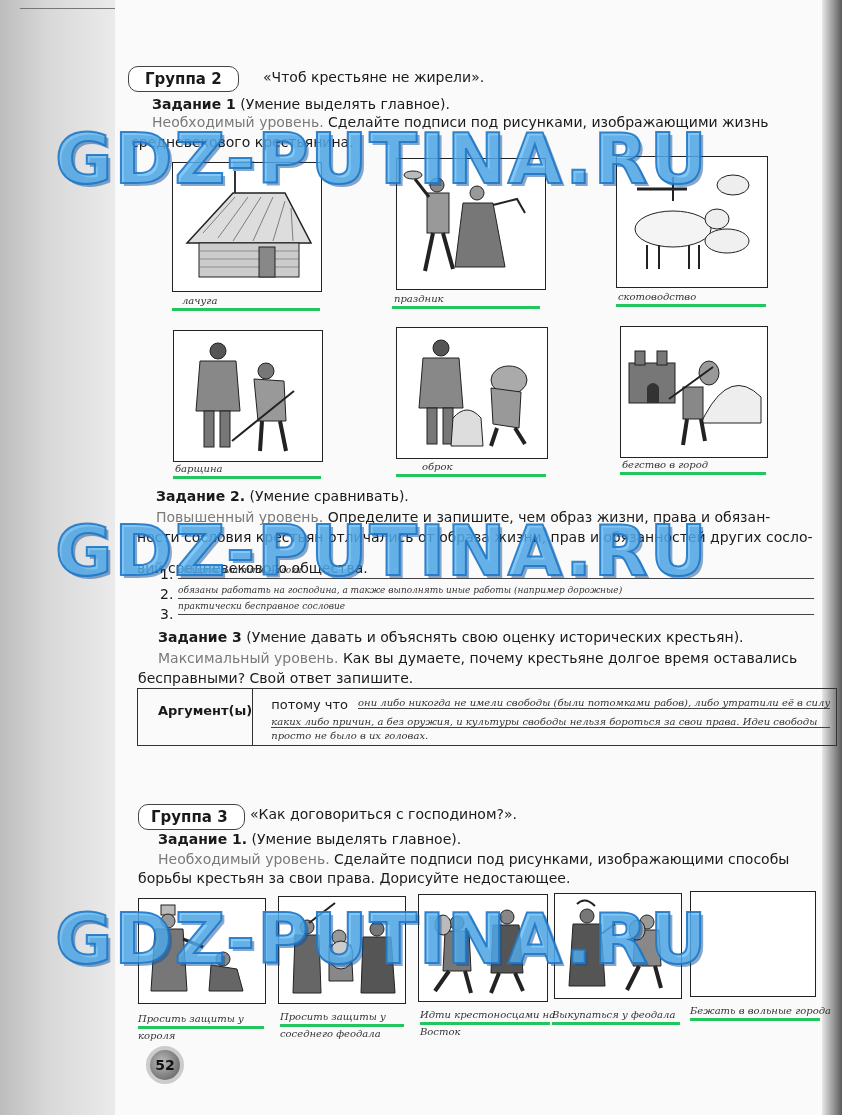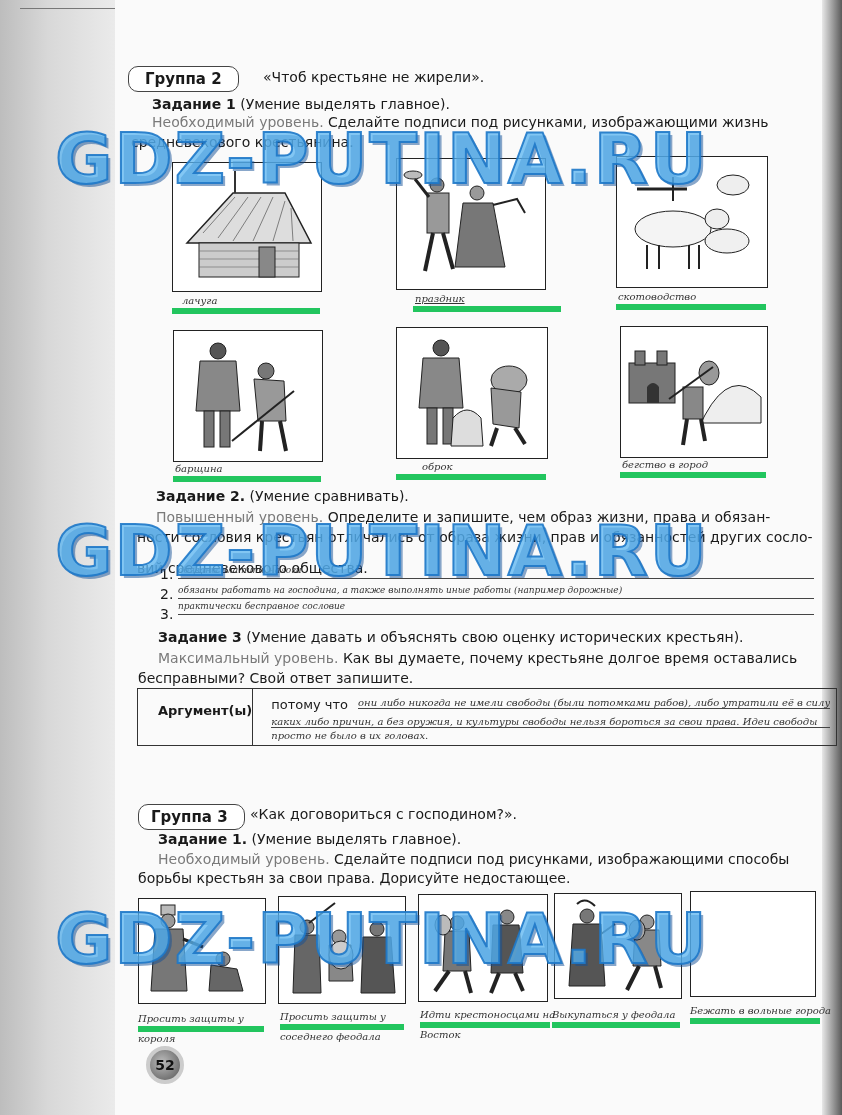--- a/index.html
+++ b/index.html
@@ -7,21 +7,21 @@
   .page-shadow{position:absolute;left:0;top:0;width:120px;height:1115px;background:linear-gradient(90deg,#bdbdbd 0%,#d8d8d8 40%,#ececec 100%);}
   .page-shadow-right{position:absolute;right:0;top:0;width:20px;height:1115px;background:linear-gradient(90deg,#e8e8e8,#5a5a5a);}
   .page-top{position:absolute;left:20px;top:0;width:800px;height:8px;border-bottom:1px solid #777;}
   .page{position:absolute;left:115px;top:0;width:710px;height:1115px;background:#fafafa;}
   .abs{position:absolute;}
   .group-box{border:1px solid #444;border-radius:10px;padding:2px 16px;font-weight:bold;font-size:15px;height:20px;line-height:20px;background:#fff;}
   .group-title{font-size:14px;}
   .level{color:#7a7a7a;}
   .text{font-size:14px;line-height:20px;}
   .frame{border:1px solid #222;background:#fff;overflow:hidden;}
-  .caption{font-family:"DejaVu Serif",serif;font-style:italic;font-size:10px;color:#333;border-bottom:6px solid #22c55e;height:14px;line-height:14px;}
+  .caption{font-family:"DejaVu Serif",serif;font-style:italic;font-size:10px;color:#333;border-bottom:3px solid #22c55e;height:14px;line-height:14px;}
   .answer-line{border-bottom:1px solid #444;font-family:"DejaVu Serif",serif;font-style:italic;font-size:9px;color:#333;height:14px;line-height:13px;}
   .num{font-size:14px;}
   table.pos{border-collapse:collapse;border:1px solid #333;}
   table.pos td{border:1px solid #333;font-size:13px;vertical-align:top;}
   .hw{font-family:"DejaVu Serif",serif;font-style:italic;font-size:10px;color:#333;border-bottom:1px solid #444;}
   .page-num{width:30px;height:30px;border-radius:50%;background:radial-gradient(circle at 40% 40%,#bbb,#555);color:#111;font-weight:bold;font-size:14px;text-align:center;line-height:30px;border:4px solid #ccc;}
   .wm{position:absolute;left:55px;font-family:"DejaVu Sans",sans-serif;font-weight:bold;font-size:70px;letter-spacing:2px;color:rgba(90,180,240,0.75);-webkit-text-stroke:2px rgba(30,120,200,0.9);text-shadow:3px 3px 0 rgba(20,80,150,0.5);white-space:nowrap;pointer-events:none;}
   svg{display:block;}
 </style>
 </head>
@@ -72,21 +72,21 @@
     <rect x="30" y="34" width="22" height="40" fill="#999" stroke="#222"></rect>
     <line x1="32" y1="38" x2="18" y2="20" stroke="#222" stroke-width="3"></line>
     <ellipse cx="16" cy="16" rx="9" ry="4" fill="#bbb" stroke="#222"></ellipse>
     <line x1="36" y1="74" x2="28" y2="112" stroke="#222" stroke-width="4"></line>
     <line x1="46" y1="74" x2="56" y2="110" stroke="#222" stroke-width="4"></line>
     <circle cx="80" cy="34" r="7" fill="#999" stroke="#222"></circle>
     <path d="M66,44 L96,44 L108,108 L58,108 Z" fill="#777" stroke="#222"></path>
     <path d="M96,46 L120,40 L128,54" fill="none" stroke="#222" stroke-width="2"></path>
   </svg>
 </div>
-<div class="abs caption" style="left:413px;top:292px;width:148px;text-decoration:underline;"><span style="padding-left:2px">праздник</span></div>
+<div class="abs caption" style="left:392px;top:292px;width:148px;"><span style="padding-left:2px">праздник</span></div>
 
 <div class="abs frame" style="left:616px;top:156px;width:150px;height:130px;">
   <svg width="150" height="130">
     <ellipse cx="56" cy="72" rx="38" ry="18" fill="#f4f4f4" stroke="#222"></ellipse>
     <ellipse cx="100" cy="62" rx="12" ry="10" fill="#eee" stroke="#222"></ellipse>
     <g stroke="#222" stroke-width="2">
         <line x1="30" y1="88" x2="30" y2="112"></line>
         <line x1="42" y1="88" x2="42" y2="112"></line>
         <line x1="72" y1="88" x2="72" y2="112"></line>
         <line x1="82" y1="88" x2="82" y2="112"></line>

